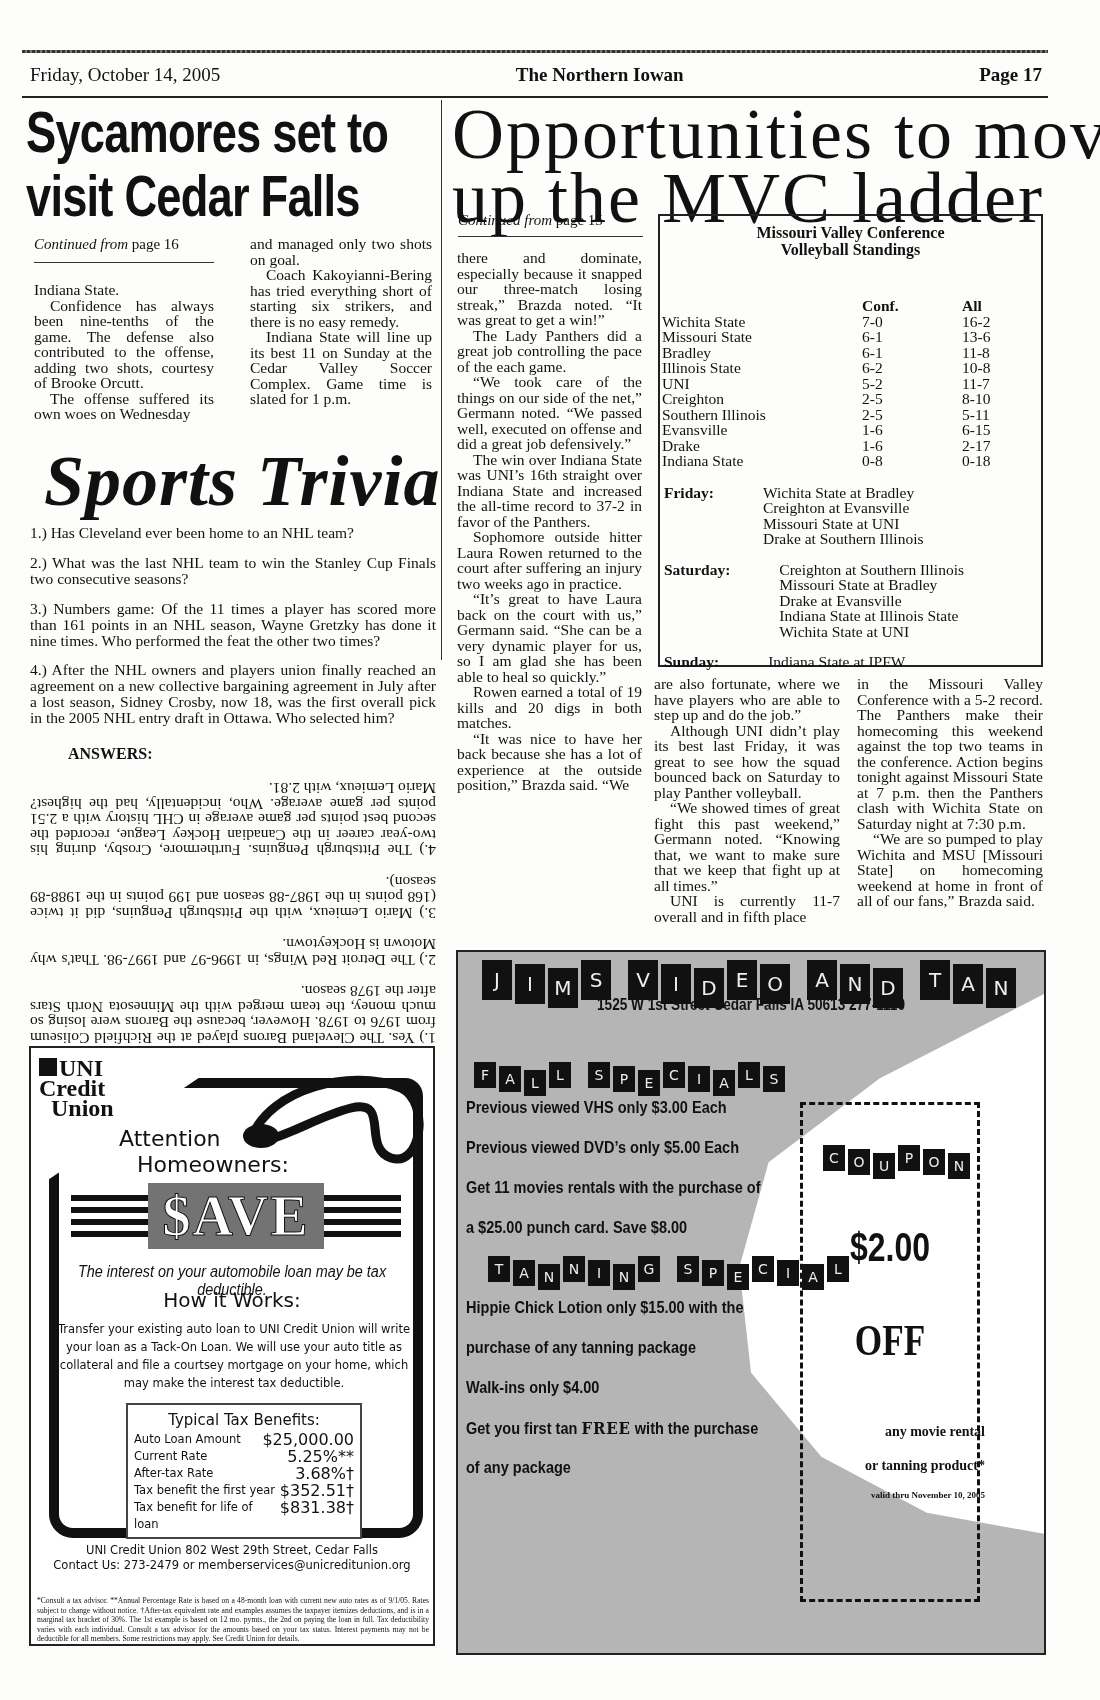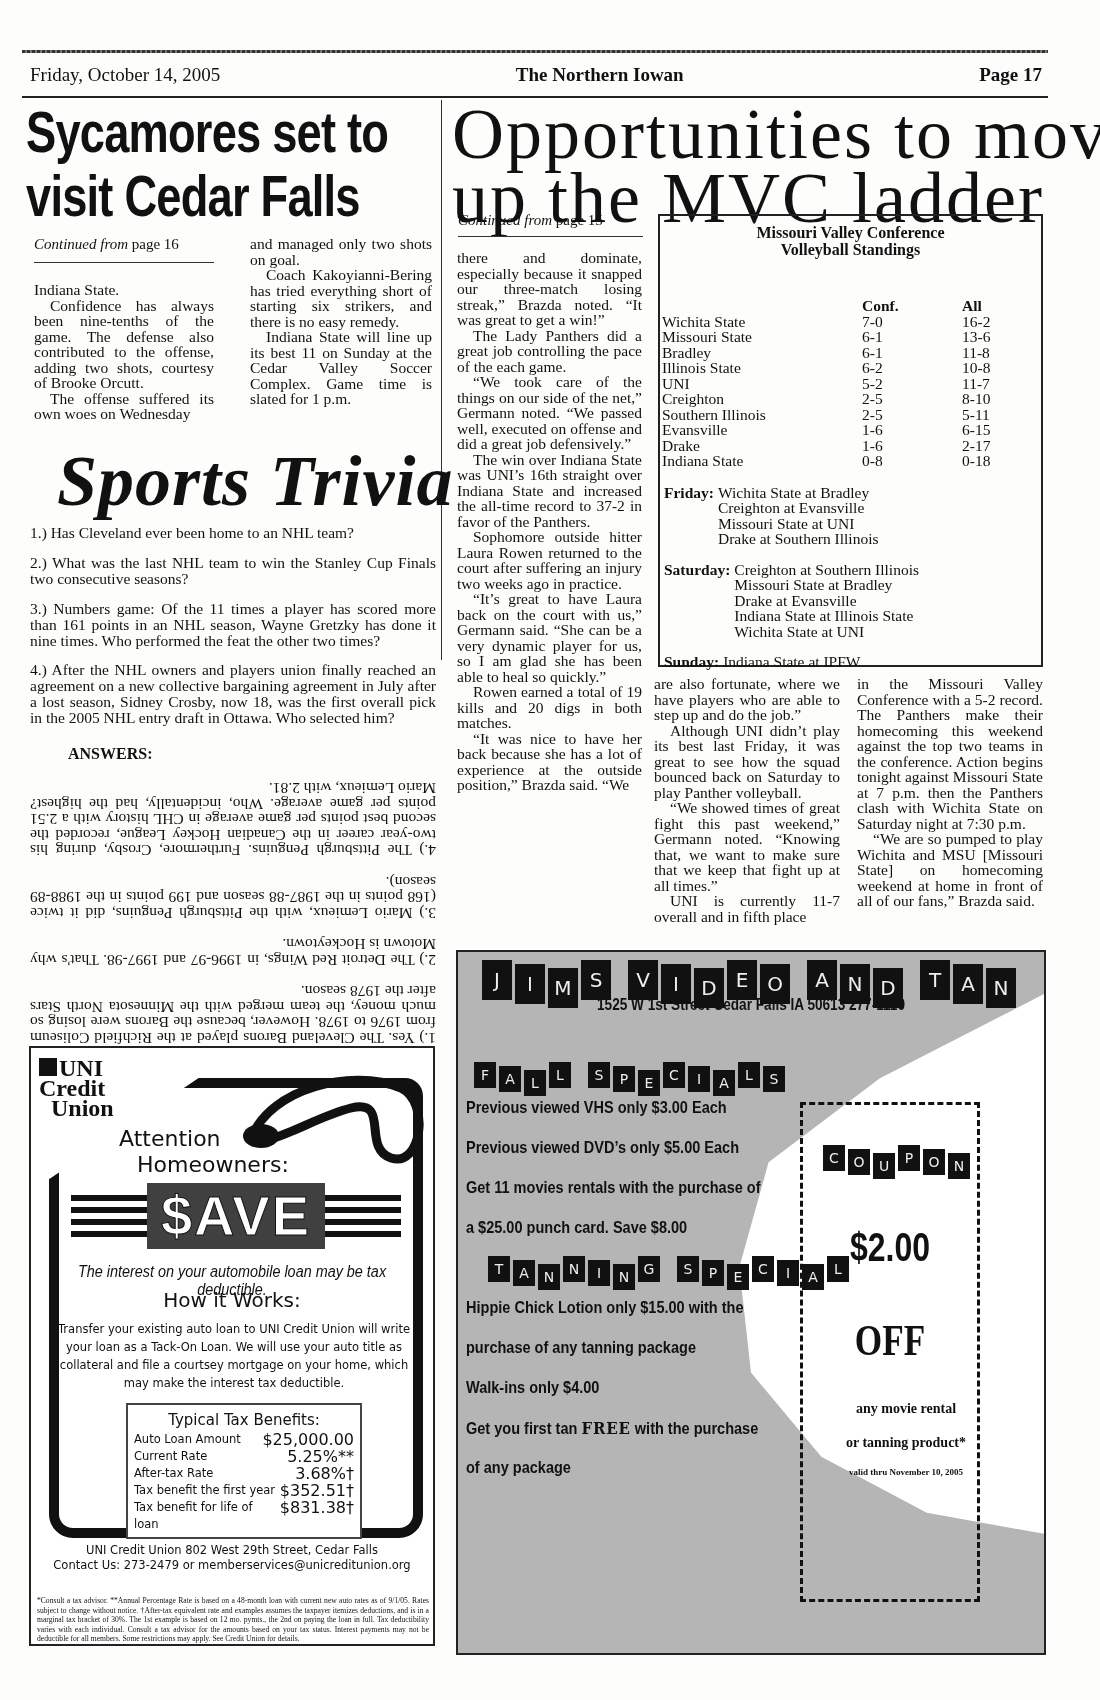--- a/index.html
+++ b/index.html
@@ -16,44 +16,44 @@
   .h-right { left: 452px; top: 102px; width: 600px; font-size: 72px; line-height: 64px; letter-spacing: 2px; white-space: nowrap; }
 
   .contd { font-size: 15px; }
   .contd i { font-style: italic; }
   .body-col { font-size: 15.5px; line-height: 15.5px; text-align: justify; }
   .body-col p { text-indent: 16px; }
   .body-col p.noind { text-indent: 0; }
 
   .sep { height: 1px; background: #333; }
 
-  .trivia-title { left: 57px; top: 440px; font-size: 72px; font-weight: bold; font-style: italic; letter-spacing: 1px; white-space: nowrap; }
+  .trivia-title { left: 44px; top: 440px; font-size: 72px; font-weight: bold; font-style: italic; letter-spacing: 1px; white-space: nowrap; }
   .q { left: 30px; width: 406px; font-size: 15.5px; line-height: 16px; text-align: justify; }
   .answers-label { left: 68px; top: 745px; font-size: 16px; font-weight: bold; }
   .answers { left: 30px; top: 765px; width: 406px; font-size: 15.5px; line-height: 15.5px; text-align: justify; transform: rotate(180deg); }
   .answers p { margin-bottom: 16px; }
 
   .stand-box { left: 658px; top: 214px; width: 385px; height: 453px; border: 2px solid #222; }
   .stand-title { width: 100%; text-align: center; font-weight: bold; font-size: 16px; line-height: 17px; margin-top: 8px; }
   .stand-table { margin: 40px 0 0 2px; font-size: 15.5px; line-height: 15.5px; border-collapse: collapse; }
   .stand-table th { font-weight: bold; text-align: left; }
   .stand-table td, .stand-table th { padding: 0; }
   .sched { margin-top: 16px; padding-left: 4px; font-size: 15.5px; line-height: 15.5px; }
-  .sched .day { display: flex; margin-bottom: 15px; }
+  .sched .day { display: flex; margin-bottom: 15px; gap: 45px; }
   .sched .day b { margin-right: 4px; white-space: nowrap; }
 
   .credit-ad { left: 29px; top: 1046px; width: 406px; height: 600px; border: 2px solid #222; background: #fff; overflow: hidden; }
   .tag { position: absolute; left: 18px; top: 30px; width: 374px; height: 460px; border: 10px solid #111; border-radius: 18px 18px 24px 24px; clip-path: polygon(0 22%, 40% 0, 100% 0, 100% 100%, 0 100%); background: #fff; }
   .cu-logo { position: absolute; left: 8px; top: 10px; font-size: 24px; line-height: 20px; font-weight: bold; font-family: "Liberation Serif", serif; }
   .cu-logo .bank { display: inline-block; width: 18px; height: 18px; background: #111; margin-right: 2px; vertical-align: top; }
   .attn { position: absolute; left: 88px; top: 78px; font-family: "DejaVu Sans", sans-serif; font-size: 22px; line-height: 26px; }
   .attn .l2 { padding-left: 18px; }
   .save { position: absolute; left: 40px; top: 133px; width: 330px; height: 70px; display: flex; align-items: center; justify-content: center; }
   .save .stripes { position: absolute; left: 0; right: 0; top: 14px; height: 42px; background: repeating-linear-gradient(180deg,#111 0 6px,#fff 6px 12px); }
-  .save .word { position: relative; background: #404040; color: #fff; font-family: Liberation Sans, sans-serif; font-weight: bold; font-size: 56px; line-height: 66px; padding: 0 14px; letter-spacing: 2px; -webkit-text-stroke: 1px #111; }
+  .save .word { position: relative; background: #737373; color: #fff; font-family: Liberation Serif, serif; font-weight: bold; font-size: 56px; line-height: 66px; padding: 0 14px; letter-spacing: 2px; -webkit-text-stroke: 1px #111; }
   .interest { position: absolute; left: 0; top: 215px; width: 100%; text-align: center; font-family: "Liberation Sans", sans-serif; font-style: italic; font-size: 16px; transform: scaleX(0.9); }
   .how { position: absolute; left: 0; top: 240px; width: 100%; text-align: center; font-family: "DejaVu Sans", sans-serif; font-size: 20px; }
   .how-text { position: absolute; left: 18px; top: 272px; width: 370px; text-align: center; font-family: "DejaVu Sans", sans-serif; font-size: 11.5px; line-height: 18px; }
   .benefits { position: absolute; left: 95px; top: 355px; width: 236px; border: 2px solid #444; padding: 4px 6px; font-family: "DejaVu Sans", sans-serif; font-size: 11.5px; line-height: 17px; background: #fff; }
   .benefits .bt { text-align: center; font-size: 15px; line-height: 22px; }
   .benefits .row { display: flex; justify-content: space-between; }
   .benefits .row .v { font-size: 16px; }
   .cu-contact { position: absolute; left: 0; top: 495px; width: 100%; text-align: center; font-family: "DejaVu Sans", sans-serif; font-size: 11.5px; line-height: 15px; }
   .cu-fine { position: absolute; left: 6px; top: 548px; width: 392px; text-align: justify; font-size: 7.6px; line-height: 9.5px; }
 
@@ -63,21 +63,21 @@
   .tile { display: inline-flex; align-items: center; justify-content: center; background: #111; color: #eee; font-family: "DejaVu Sans", sans-serif; margin-right: 3px; }
   .tiles.big .tile { width: 30px; height: 40px; font-size: 20px; }
   .tiles.small .tile { width: 22px; height: 26px; font-size: 14px; }
   .tiles .gap { width: 14px; }
   .addr { position: absolute; left: 0; top: 44px; width: 100%; text-align: center; font-family: "Liberation Sans", sans-serif; font-weight: bold; font-size: 16px; transform: scaleX(0.85); }
   .offer { position: absolute; left: 8px; font-family: "Liberation Sans", sans-serif; font-weight: bold; font-size: 16.5px; white-space: nowrap; transform: scaleX(0.88); transform-origin: left; }
   .offer .free { font-family: "DejaVu Serif", serif; font-size: 17px; letter-spacing: 1px; }
   .coupon { position: absolute; left: 342px; top: 150px; width: 180px; height: 500px; border: 3px dashed #111; }
   .coupon .c-amount { position: absolute; left: 0; width: 100%; text-align: center; font-family: "Liberation Sans", sans-serif; font-weight: bold; font-size: 40px; transform: scaleX(0.8); }
   .coupon .c-off { font-size: 44px; font-family: "Liberation Serif", serif; }
-  .coupon .c-line { position: absolute; left: 16px; width: 100%; text-align: center; font-family: "Liberation Serif", serif; font-weight: bold; font-size: 14px; }
+  .coupon .c-line { position: absolute; left: 8px; width: 100%; text-align: right; font-family: "Liberation Serif", serif; font-weight: bold; font-size: 14px; margin-top: 23px; }
   .coupon .c-valid { font-size: 9px; }
 </style>
 </head>
 <body>
 
 <div class="abs topline"></div>
 <div class="abs mast">
   <span>Friday, October 14, 2005</span>
   <span class="paper">The Northern Iowan</span>
   <span class="pg">Page 17</span>

